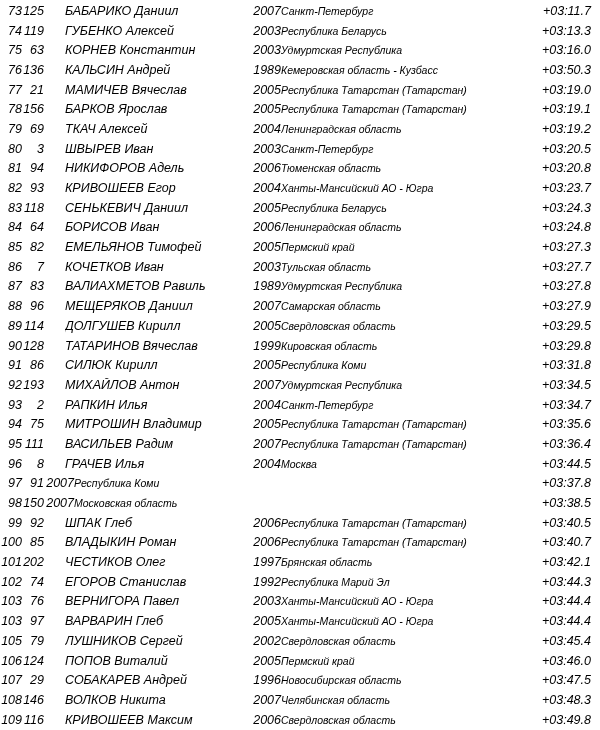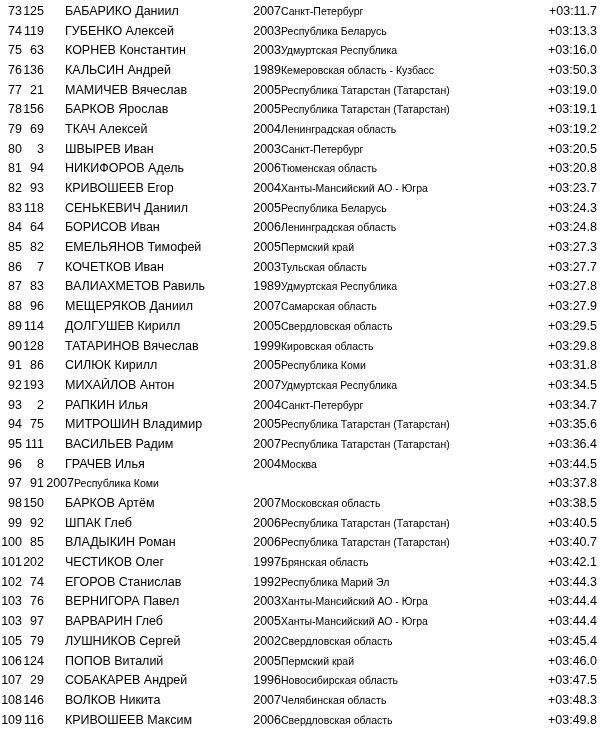--- a/index.html
+++ b/index.html
@@ -19,20 +19,21 @@
     height: 730px;
     padding-top: 1px;
     box-sizing: border-box;
   }
   .row {
     display: flex;
     align-items: center;
     height: 19.7px;
     flex: 0 0 auto;
     white-space: nowrap;
+    font-style: italic;
   }
   .c-place {
     width: 22px;
     text-align: right;
     font-size: 12.5px;
     flex: 0 0 auto;
   }
   .c-bib {
     width: 22px;
     text-align: right;
@@ -54,21 +55,21 @@
   }
   .c-region {
     flex: 1 1 auto;
     font-size: 10.5px;
     overflow: hidden;
   }
   .c-time {
     width: 70px;
     text-align: right;
     font-size: 12.5px;
-    padding-right: 3px;
+    padding-right: 9px;
     flex: 0 0 auto;
   }
 </style>
 </head>
 <body>
 
 <div class="results">
   <div class="row">
     <span class="c-place">73</span>
     <span class="c-bib">125</span>
@@ -289,21 +290,20 @@
     <span class="c-place">97</span>
     <span class="c-bib">91</span>
     <span class="c-year">2007</span>
     <span class="c-region">Республика Коми</span>
     <span class="c-time">+03:37.8</span>
   </div>
 
   <div class="row">
     <span class="c-place">98</span>
     <span class="c-bib">150</span>
-    <span class="c-name">БАРКОВ Артём</span>
     <span class="c-year">2007</span>
     <span class="c-region">Московская область</span>
     <span class="c-time">+03:38.5</span>
   </div>
 
   <div class="row">
     <span class="c-place">99</span>
     <span class="c-bib">92</span>
     <span class="c-name">ШПАК Глеб</span>
     <span class="c-year">2006</span>

